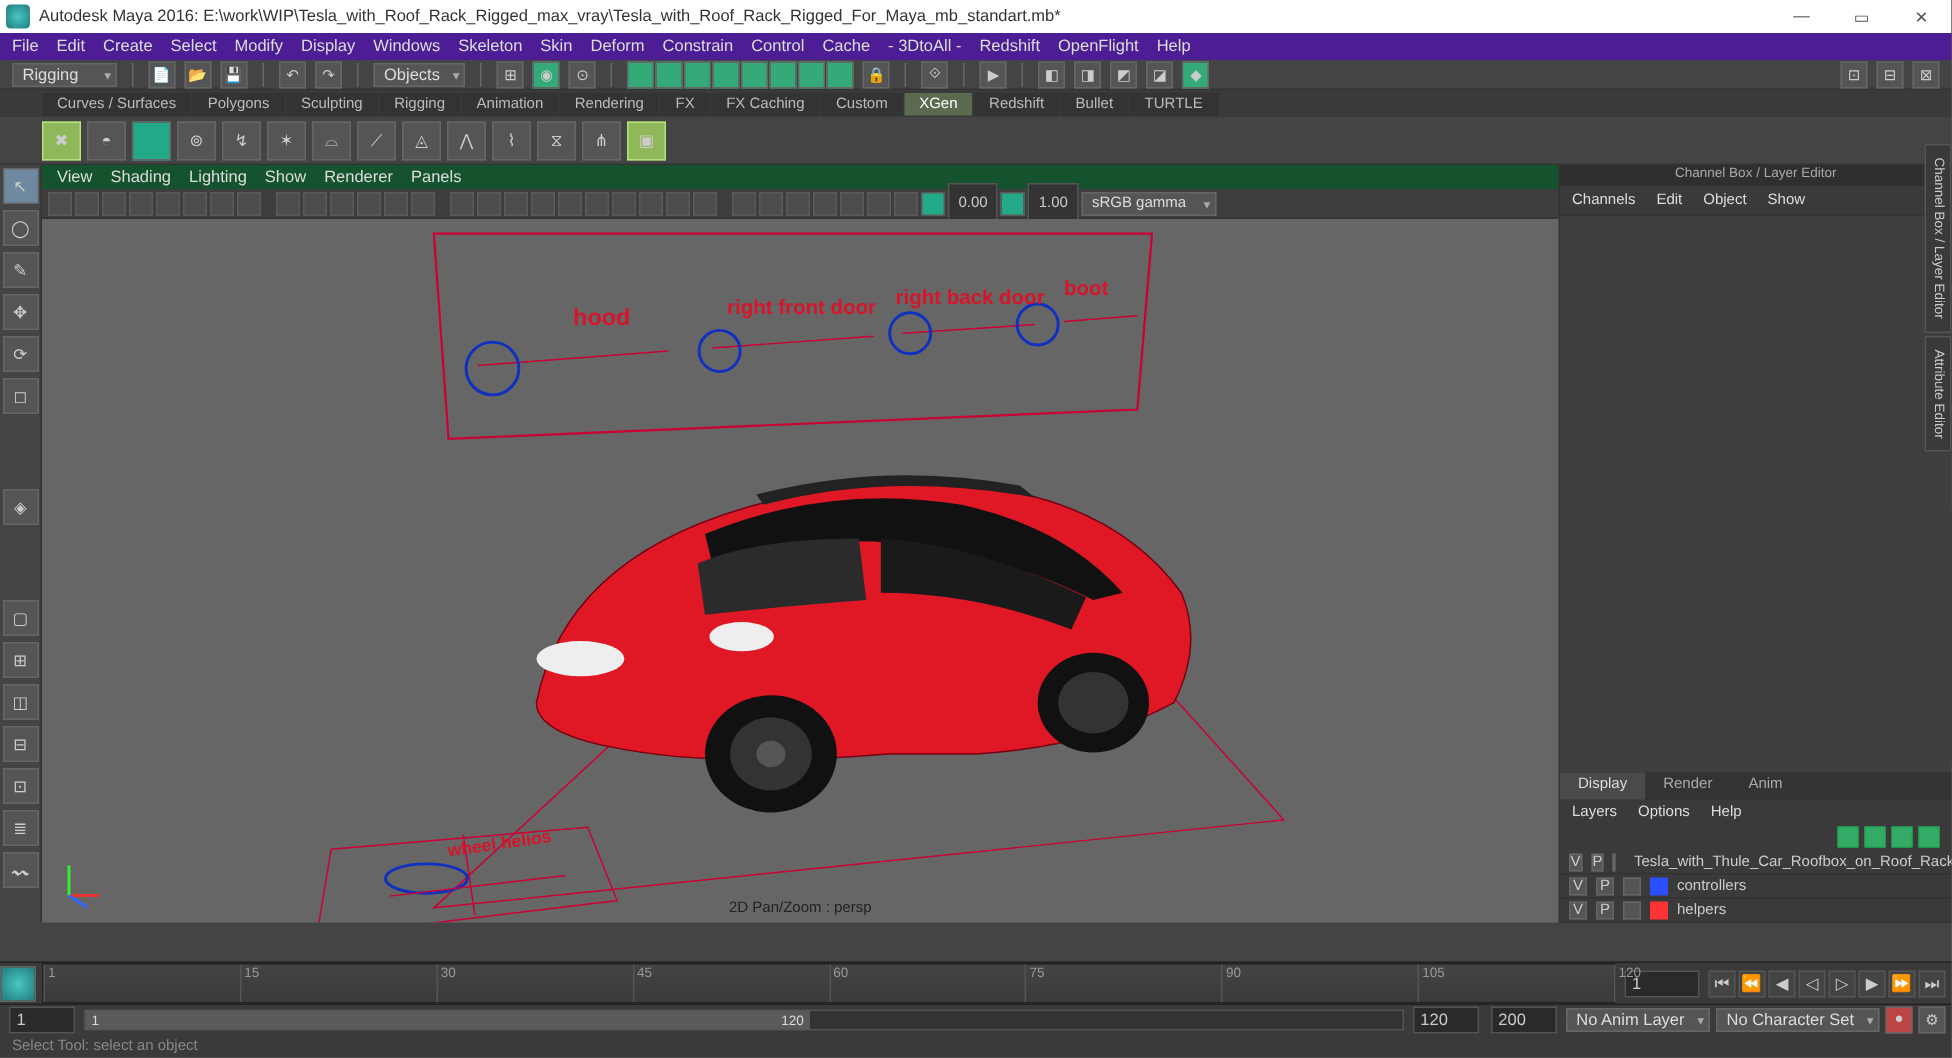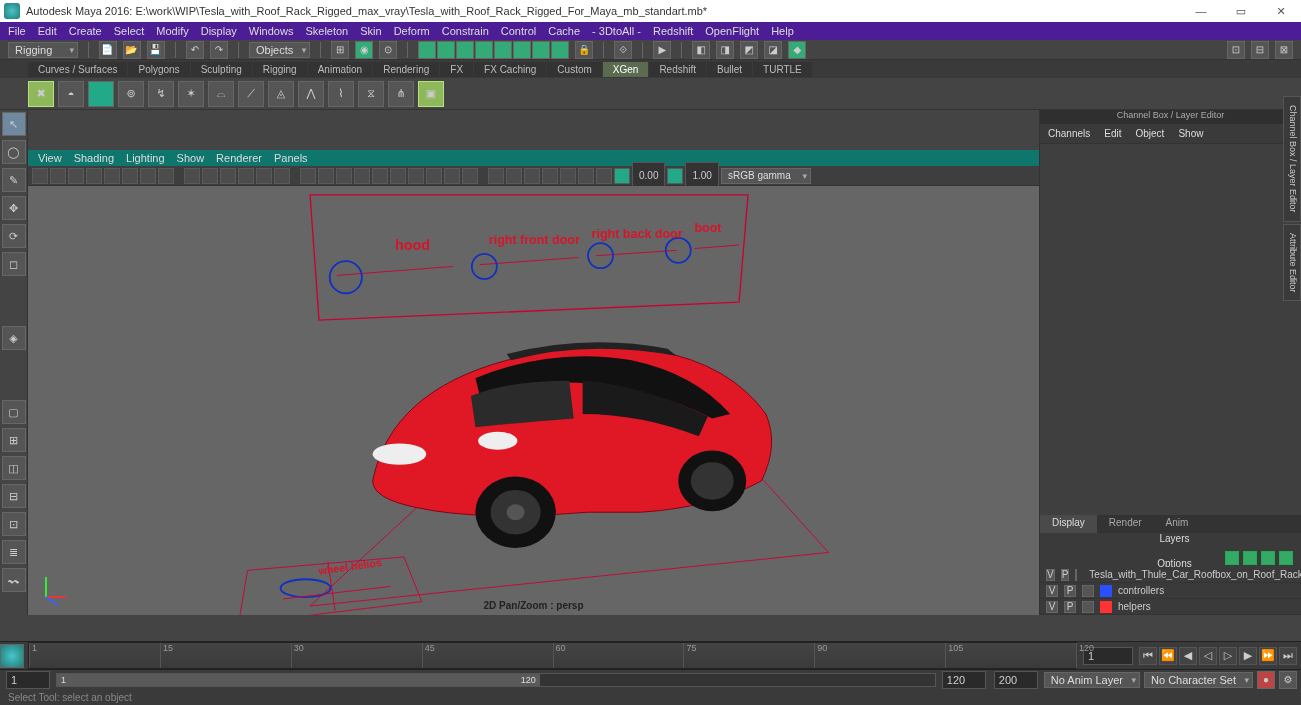--- a/index.html
+++ b/index.html
@@ -21,38 +21,38 @@
 .shelf-tab.active { background:#5a6b4f; color:#fff; }
 .shelf { height:32px; background:#444; display:flex; align-items:center; padding-left:28px; gap:4px; border-bottom:1px solid #333; }
 .shelf-icon { width:26px; height:26px; background:#555; border:1px solid #666; display:flex; align-items:center; justify-content:center; }
 .shelf-icon.hl { background:#8fb85b; border-color:#b6e27d; }
 .main { display:flex; height:505px; }
 .toolbox { width:28px; background:#444; display:flex; flex-direction:column; gap:2px; padding-top:2px; align-items:center; border-right:1px solid #333; }
 .toolbox .tool { width:24px; height:24px; background:#555; border:1px solid #666; display:flex; align-items:center; justify-content:center; margin-bottom:2px; }
 .toolbox .tool.sel { background:#6f8aa0; }
 .toolbox .gap { height:44px; }
 .viewport-wrap { flex:1; display:flex; flex-direction:column; background:#444; }
-.panel-menu { height:16px; background:#0f766e; display:flex; align-items:center; gap:12px; padding-left:10px; color:#ddd;margin-top:40px; }
+.panel-menu { height:16px; background:#14532d; display:flex; align-items:center; gap:12px; padding-left:10px; color:#ddd; }
 .panel-icons { height:20px; background:#3e3e3e; display:flex; align-items:center; gap:2px; padding:0 4px; border-bottom:1px solid #333; font-size:10px; }
 .panel-icons .pi { width:16px; height:16px; background:#4c4c4c; border:1px solid #5a5a5a; }
 .panel-icons .num { background:#333; border:1px solid #555; padding:0 6px; height:28px; display:flex; align-items:center; color:#ccc; }
 .viewport { flex:1; background:#666; position:relative; overflow:hidden; }
 .viewport svg { width:100%; height:100%; }
-.vp-footer { position:absolute; bottom:4px; left:50%; transform:translateX(-50%); color:#222; font-size:10px; font-weight:bold;text-align:right; }
+.vp-footer { position:absolute; bottom:4px; left:50%; transform:translateX(-50%); color:#222; font-size:10px; font-weight:normal;text-align:right; }
 .axis { position:absolute; left:8px; bottom:8px; width:40px; height:40px; }
 .right-col { width:262px; background:#3a3a3a; display:flex; flex-direction:column; border-left:1px solid #333; }
 .right-tabs { position:absolute; right:0; top:96px; width:18px; display:flex; flex-direction:column; }
 .vtab { writing-mode:vertical-rl; background:#3a3a3a; color:#ccc; padding:8px 2px; font-size:9px; border:1px solid #555; margin-bottom:2px; }
 .cb-head { height:14px; background:#2f2f2f; text-align:center; color:#aaa; font-size:9px; }
 .cb-row { height:20px; background:#3a3a3a; display:flex; align-items:center; gap:14px; padding-left:8px; color:#ddd; font-size:10px; border-bottom:1px solid #333; }
 .cb-body { flex:1; background:#3f3f3f; }
 .layer-tabs { height:18px; background:#333; display:flex; }
 .layer-tab { padding:2px 12px; background:#333; color:#aaa; font-size:10px; }
 .layer-tab.active { background:#4a4a4a; color:#ddd; }
-.layer-menu { height:16px; display:flex; gap:14px; padding-left:8px; align-items:center; color:#ddd; font-size:10px;flex-direction:column; }
+.layer-menu { height:16px; display:flex; gap:14px; padding-left:8px; align-items:center; color:#ddd; font-size:10px; }
 .layer-icons { height:18px; display:flex; justify-content:flex-end; gap:4px; padding-right:8px; align-items:center; }
 .li { width:14px; height:14px; background:#3a6; border:1px solid #2a5; }
 .layer-list { background:#3a3a3a; }
 .layer-row { height:16px; display:flex; align-items:center; gap:6px; padding:0 6px; font-size:10px; border-bottom:1px solid #333; }
 .layer-row .v, .layer-row .p { width:12px; height:12px; background:#555; border:1px solid #666; text-align:center; line-height:10px; }
 .layer-row .sw { width:12px; height:12px; }
 .bottom { position:absolute; bottom:0; left:0; right:0; }
 .timeline { height:28px; background:#3a3a3a; display:flex; align-items:center; border-top:1px solid #222; }
 .tl-ruler { flex:1; height:100%; background:linear-gradient(to bottom,#444,#3a3a3a); position:relative; border:1px solid #222; margin:0 4px; font-size:9px; color:#999; }
 .tl-tick { position:absolute; top:0; height:100%; border-left:1px solid #555; padding-left:2px; }

